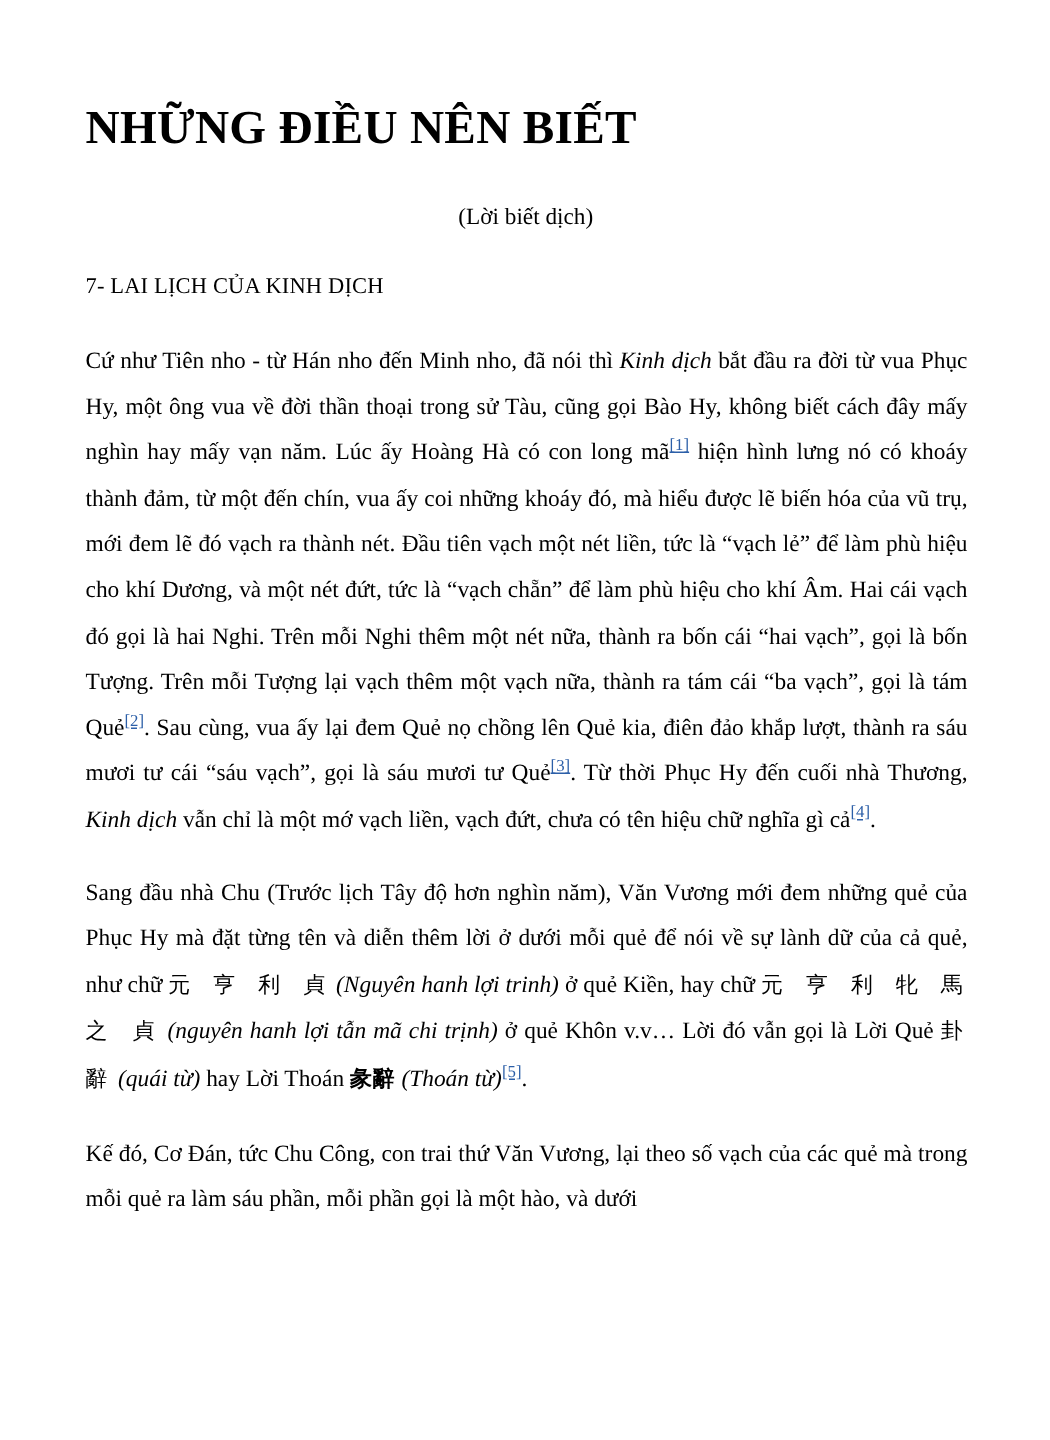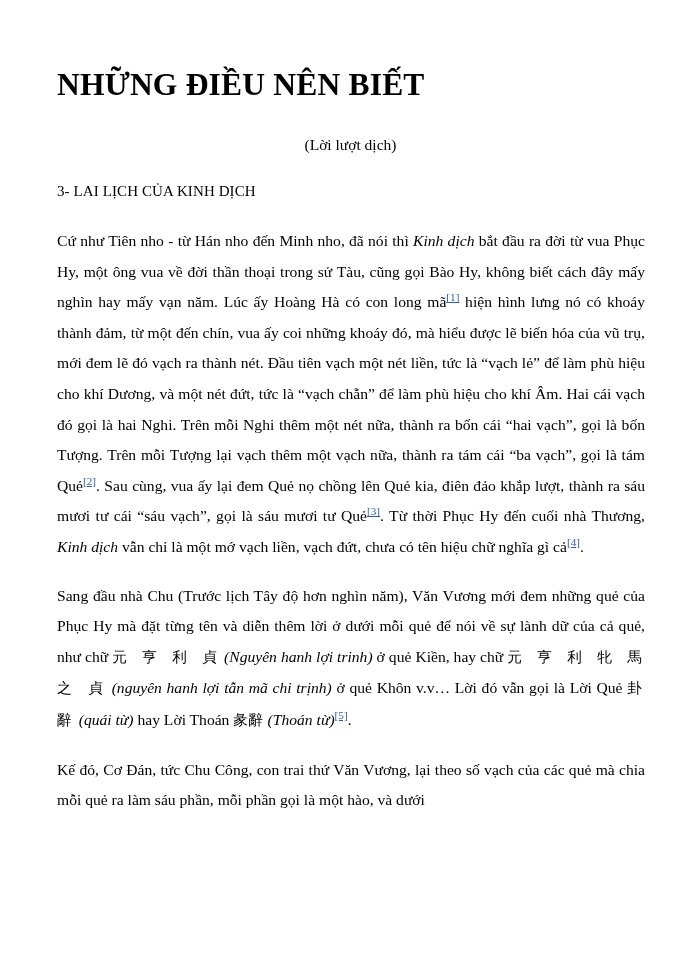--- a/index.html
+++ b/index.html
@@ -82,45 +82,45 @@
   .cjk {
     font-family: Liberation Mono, monospace;
     font-size: 14.6px;
     letter-spacing: 3.2px;
     font-weight: 400;
   }
   .cjk-tight {
     font-family: "DejaVu Sans", "Liberation Sans", sans-serif;
     font-size: 14.6px;
     letter-spacing: 0.6px;
-    font-weight: 400;
+    font-weight: 700;
   }
   a.fnref {
     color: #2c5fa8;
     text-decoration: underline;
     font-size: 11.2px;
     vertical-align: super;
     line-height: 0;
     cursor: pointer;
   }
 </style>
 </head>
 <body>
 
 <div class="page">
 
   <h1 class="doc-title">NHỮNG ĐIỀU NÊN BIẾT</h1>
 
-  <div class="subtitle">(Lời lượt dịch)</div>
+  <div class="subtitle">(Lời biết dịch)</div>
 
-  <div class="section-heading">3- LAI LỊCH CỦA KINH DỊCH</div>
+  <div class="section-heading">7- LAI LỊCH CỦA KINH DỊCH</div>
 
   <div class="body-block">
 
     <p class="para"><span>Cứ như Tiên nho - từ Hán nho đến Minh nho, đã nói thì </span><span class="it">Kinh dịch</span><span> bắt đầu ra đời từ vua Phục Hy, một ông vua về đời thần thoại trong sử Tàu, cũng gọi Bào Hy, không biết cách đây mấy nghìn hay mấy vạn năm. Lúc ấy Hoàng Hà có con long mã</span><a class="fnref" href="#fn1">[1]</a><span> hiện hình lưng nó có khoáy thành đảm, từ một đến chín, vua ấy coi những khoáy đó, mà hiểu được lẽ biến hóa của vũ trụ, mới đem lẽ đó vạch ra thành nét. Đầu tiên vạch một nét liền, tức là “vạch lẻ” để làm phù hiệu cho khí Dương, và một nét đứt, tức là “vạch chẵn” để làm phù hiệu cho khí Âm. Hai cái vạch đó gọi là hai Nghi. Trên mỗi Nghi thêm một nét nữa, thành ra bốn cái “hai vạch”, gọi là bốn Tượng. Trên mỗi Tượng lại vạch thêm một vạch nữa, thành ra tám cái “ba vạch”, gọi là tám Quẻ</span><a class="fnref" href="#fn2">[2]</a><span>. Sau cùng, vua ấy lại đem Quẻ nọ chồng lên Quẻ kia, điên đảo khắp lượt, thành ra sáu mươi tư cái “sáu vạch”, gọi là sáu mươi tư Quẻ</span><a class="fnref" href="#fn3">[3]</a><span>. Từ thời Phục Hy đến cuối nhà Thương, </span><span class="it">Kinh dịch</span><span> vẫn chỉ là một mớ vạch liền, vạch đứt, chưa có tên hiệu chữ nghĩa gì cả</span><a class="fnref" href="#fn4">[4]</a><span>.</span></p>
 
     <p class="para"><span>Sang đầu nhà Chu (Trước lịch Tây độ hơn nghìn năm), Văn Vương mới đem những quẻ của Phục Hy mà đặt từng tên và diễn thêm lời ở dưới mỗi quẻ để nói về sự lành dữ của cả quẻ, như chữ </span><span class="cjk">元 亨 利 貞</span><span class="it"> (Nguyên hanh lợi trinh) </span><span> ở quẻ Kiền, hay chữ </span><span class="cjk">元 亨 利 牝 馬 之 貞</span><span class="it"> (nguyên hanh lợi tẫn mã chi trịnh)</span><span> ở quẻ Khôn v.v… Lời đó vẫn gọi là Lời Quẻ </span><span class="cjk">卦 辭</span><span class="it"> (quái từ)</span><span> hay Lời Thoán </span><span class="cjk-tight">彖辭</span><span class="it"> (Thoán từ)</span><a class="fnref" href="#fn5">[5]</a><span>.</span></p>
 
-    <p class="para"><span>Kế đó, Cơ Đán, tức Chu Công, con trai thứ Văn Vương, lại theo số vạch của các quẻ mà chia mỗi quẻ ra làm sáu phần, mỗi phần gọi là một hào, và dưới</span></p>
+    <p class="para"><span>Kế đó, Cơ Đán, tức Chu Công, con trai thứ Văn Vương, lại theo số vạch của các quẻ mà trong mỗi quẻ ra làm sáu phần, mỗi phần gọi là một hào, và dưới</span></p>
 
   </div>
 
 </div>
 
 </body></html>

